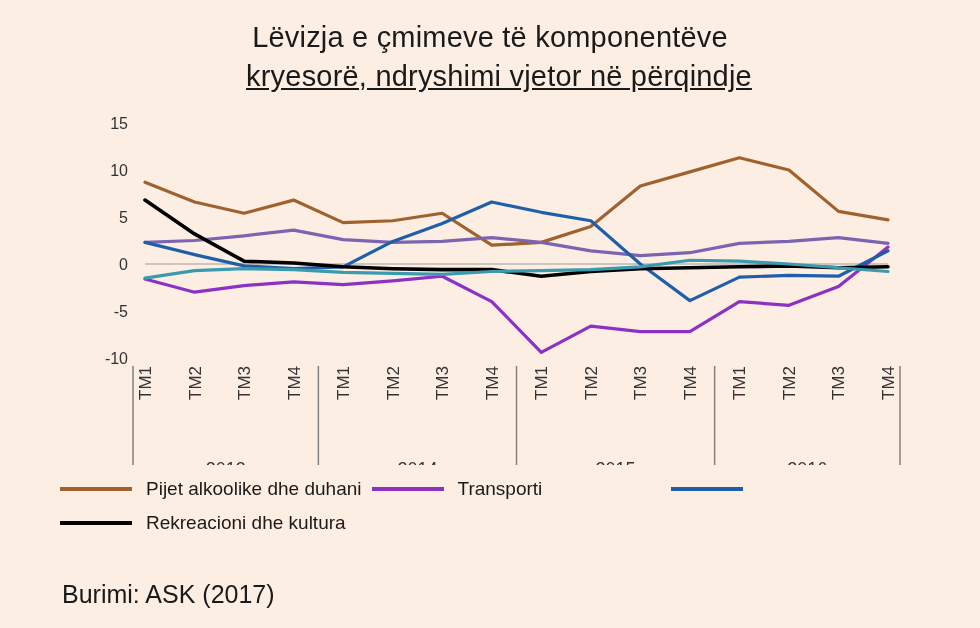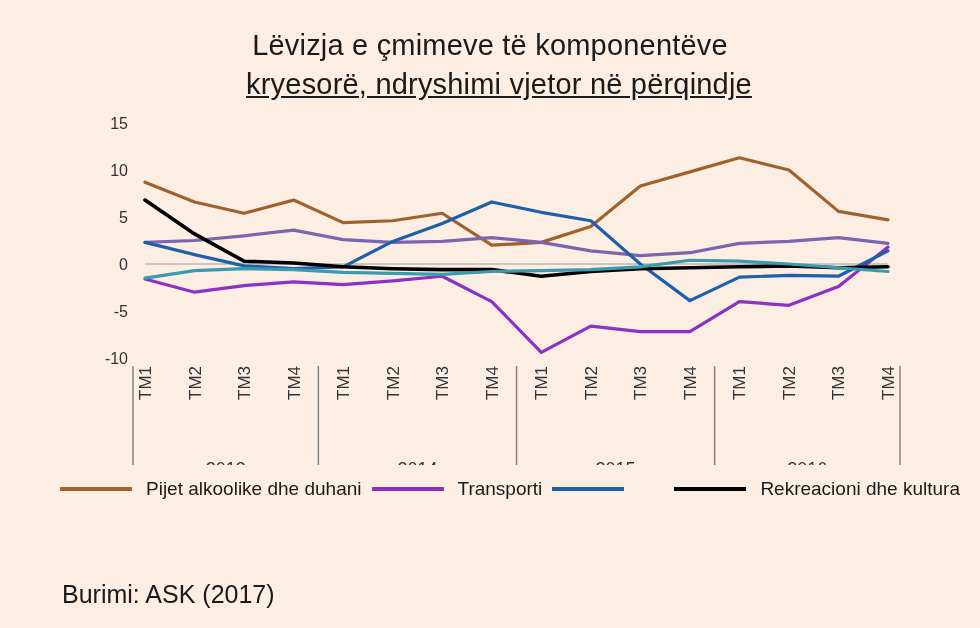--- a/index.html
+++ b/index.html
@@ -14,21 +14,21 @@
     overflow: hidden;
   }
   .page {
     position: relative;
     width: 980px;
     height: 628px;
   }
   .title {
     position: absolute;
     left: 60px;
-    top: 26px;
+    top: 18px;
     width: 860px;
     text-align: center;
     font-size: 29px;
     color: #1a1a1a;
     line-height: 1.35;
     letter-spacing: 0.2px;
   }
   .title .line2 {
     display: block;
     text-align: center;
@@ -44,21 +44,21 @@
   }
   svg.chart {
     display: block;
   }
   .legend {
     position: absolute;
     left: 60px;
     top: 478px;
     width: 900px;
     display: grid;
-    grid-template-columns: 1fr 1fr 1fr 1fr;
+    grid-template-columns: 1fr 1fr 1fr;
     grid-row-gap: 12px;
     grid-column-gap: 10px;
   }
   .legend-item {
     display: flex;
     align-items: center;
     font-size: 19px;
     color: #1a1a1a;
   }
   .legend-swatch {

